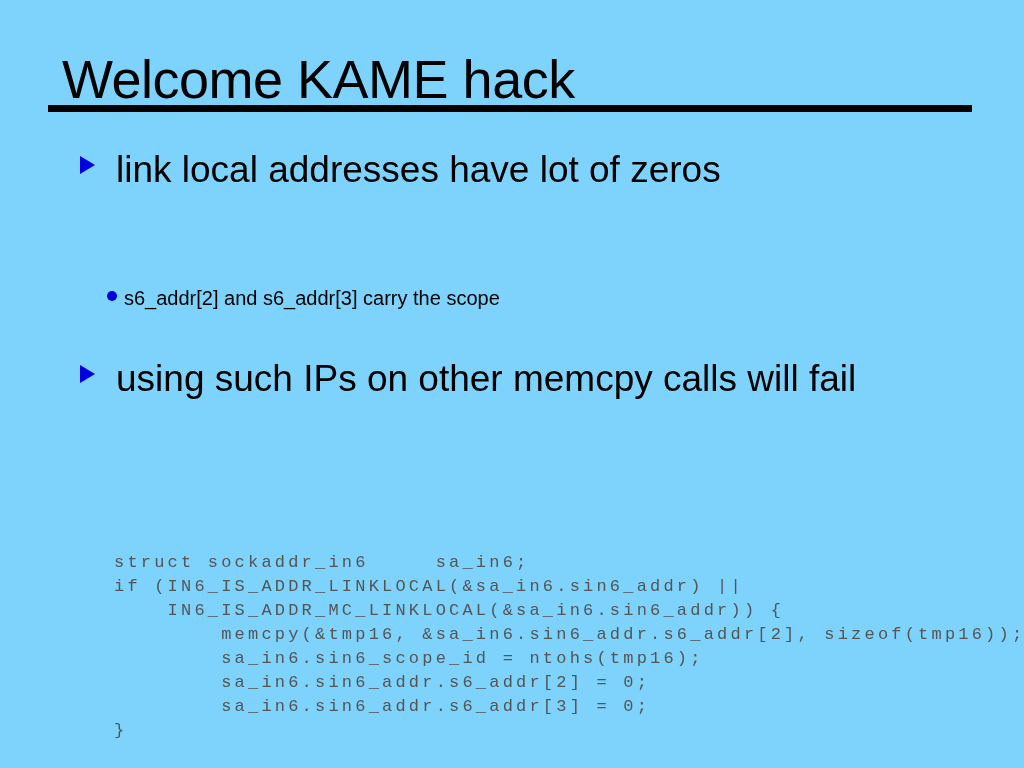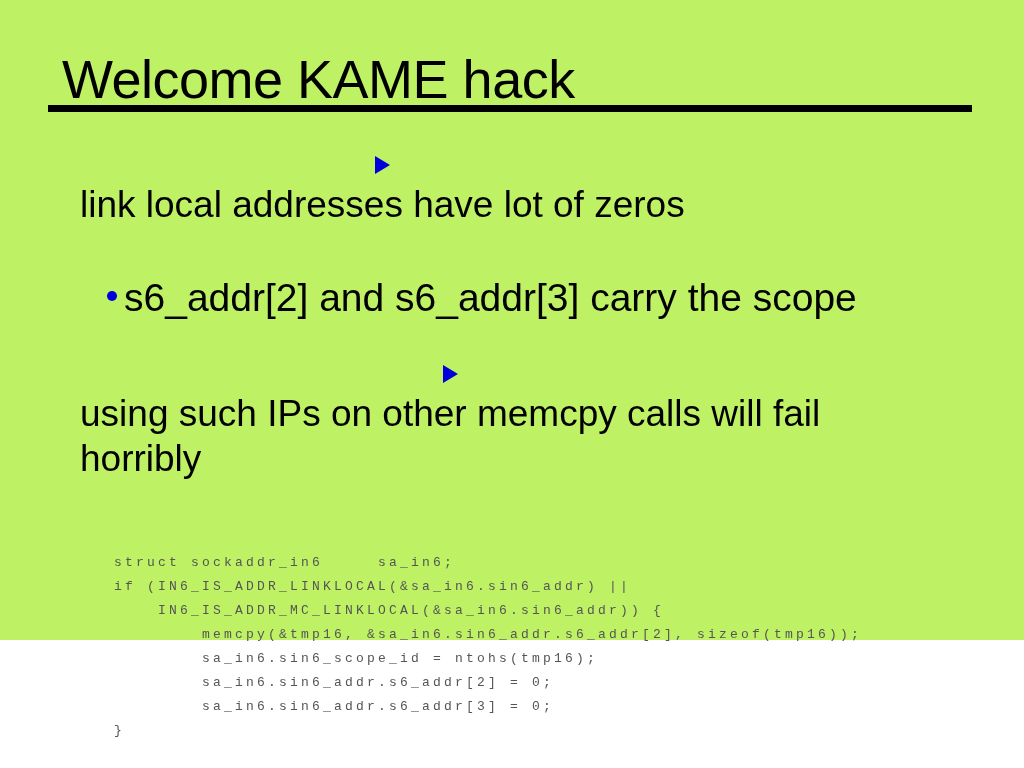--- a/index.html
+++ b/index.html
@@ -7,21 +7,21 @@
     --text-black: #000000;
     --code-gray: #555555;
   }
   * { margin: 0; padding: 0; box-sizing: border-box; }
   html, body {
     width: 1024px; height: 768px;
     background: #ffffff;
     overflow: hidden;
     font-family: "Liberation Sans", sans-serif;
   }
-  .slide { position: relative; width: 1024px; height: 640px; background: #bef264; }
+  .slide { position: relative; width: 1024px; height: 768px; background: #7dd3fc; }
 
   .title {
     position: absolute;
     left: 62px; top: 52px;
     font-size: 54px;
     font-weight: normal;
     line-height: 54px;
     color: var(--text-black);
     white-space: nowrap;
     letter-spacing: -0.5px;
@@ -30,23 +30,22 @@
     position: absolute;
     left: 48px; top: 105px;
     width: 924px; height: 7px;
     background: #000000;
   }
 
   .row {
     position: absolute;
     left: 80px;
     display: flex;
-    align-items: center;
-    gap: 8px;
-    flex-direction: column;
+    align-items: flex-start;
+    gap: 21px;
   }
   .tri {
     width: 0; height: 0;
     margin-top: 9px;
     border-left: 15px solid var(--bullet-blue);
     border-top: 9px solid transparent;
     border-bottom: 9px solid transparent;
     flex: 0 0 auto;
   }
   .btxt {
@@ -64,31 +63,31 @@
     gap: 7px;
   }
   .dot {
     width: 10px; height: 10px;
     margin-top: 10px;
     border-radius: 50%;
     background: var(--bullet-blue);
     flex: 0 0 auto;
   }
   .stxt {
-    font-size: 39px;
+    font-size: 20px;
     line-height: 34px;
     color: var(--text-black);
     white-space: nowrap;
   }
 
   .code {
     position: absolute;
     left: 114px; top: 551px;
     font-family: "Liberation Mono", monospace;
-    font-size: 13px;
+    font-size: 17px;
     letter-spacing: 3.2px;
     color: var(--code-gray);
     white-space: pre;
   }
   .code-line { line-height: 24px; white-space: pre; }
 </style>
 </head>
 <body>
 
 <div class="slide">
@@ -101,18 +100,18 @@
     <span class="btxt">link local addresses have lot of zeros</span>
   </div>
 
   <div class="subrow" style="top:281px">
     <span class="dot"></span>
     <span class="stxt">s6_addr[2] and s6_addr[3] carry the scope</span>
   </div>
 
   <div class="row" style="top:356px">
     <span class="tri"></span>
-    <span class="btxt"><span>using such IPs on other memcpy calls will fail</span><br><span>horribly</span></span>
+    <span class="btxt"><span>using such IPs on other memcpy calls will fail</span><br></span>
   </div>
 
   <pre class="code"><div class="code-line">struct sockaddr_in6     sa_in6;</div><div class="code-line">if (IN6_IS_ADDR_LINKLOCAL(&amp;sa_in6.sin6_addr) ||</div><div class="code-line">    IN6_IS_ADDR_MC_LINKLOCAL(&amp;sa_in6.sin6_addr)) {</div><div class="code-line">        memcpy(&amp;tmp16, &amp;sa_in6.sin6_addr.s6_addr[2], sizeof(tmp16));</div><div class="code-line">        sa_in6.sin6_scope_id = ntohs(tmp16);</div><div class="code-line">        sa_in6.sin6_addr.s6_addr[2] = 0;</div><div class="code-line">        sa_in6.sin6_addr.s6_addr[3] = 0;</div><div class="code-line">}</div></pre>
 
 </div>
 
 </body></html>

